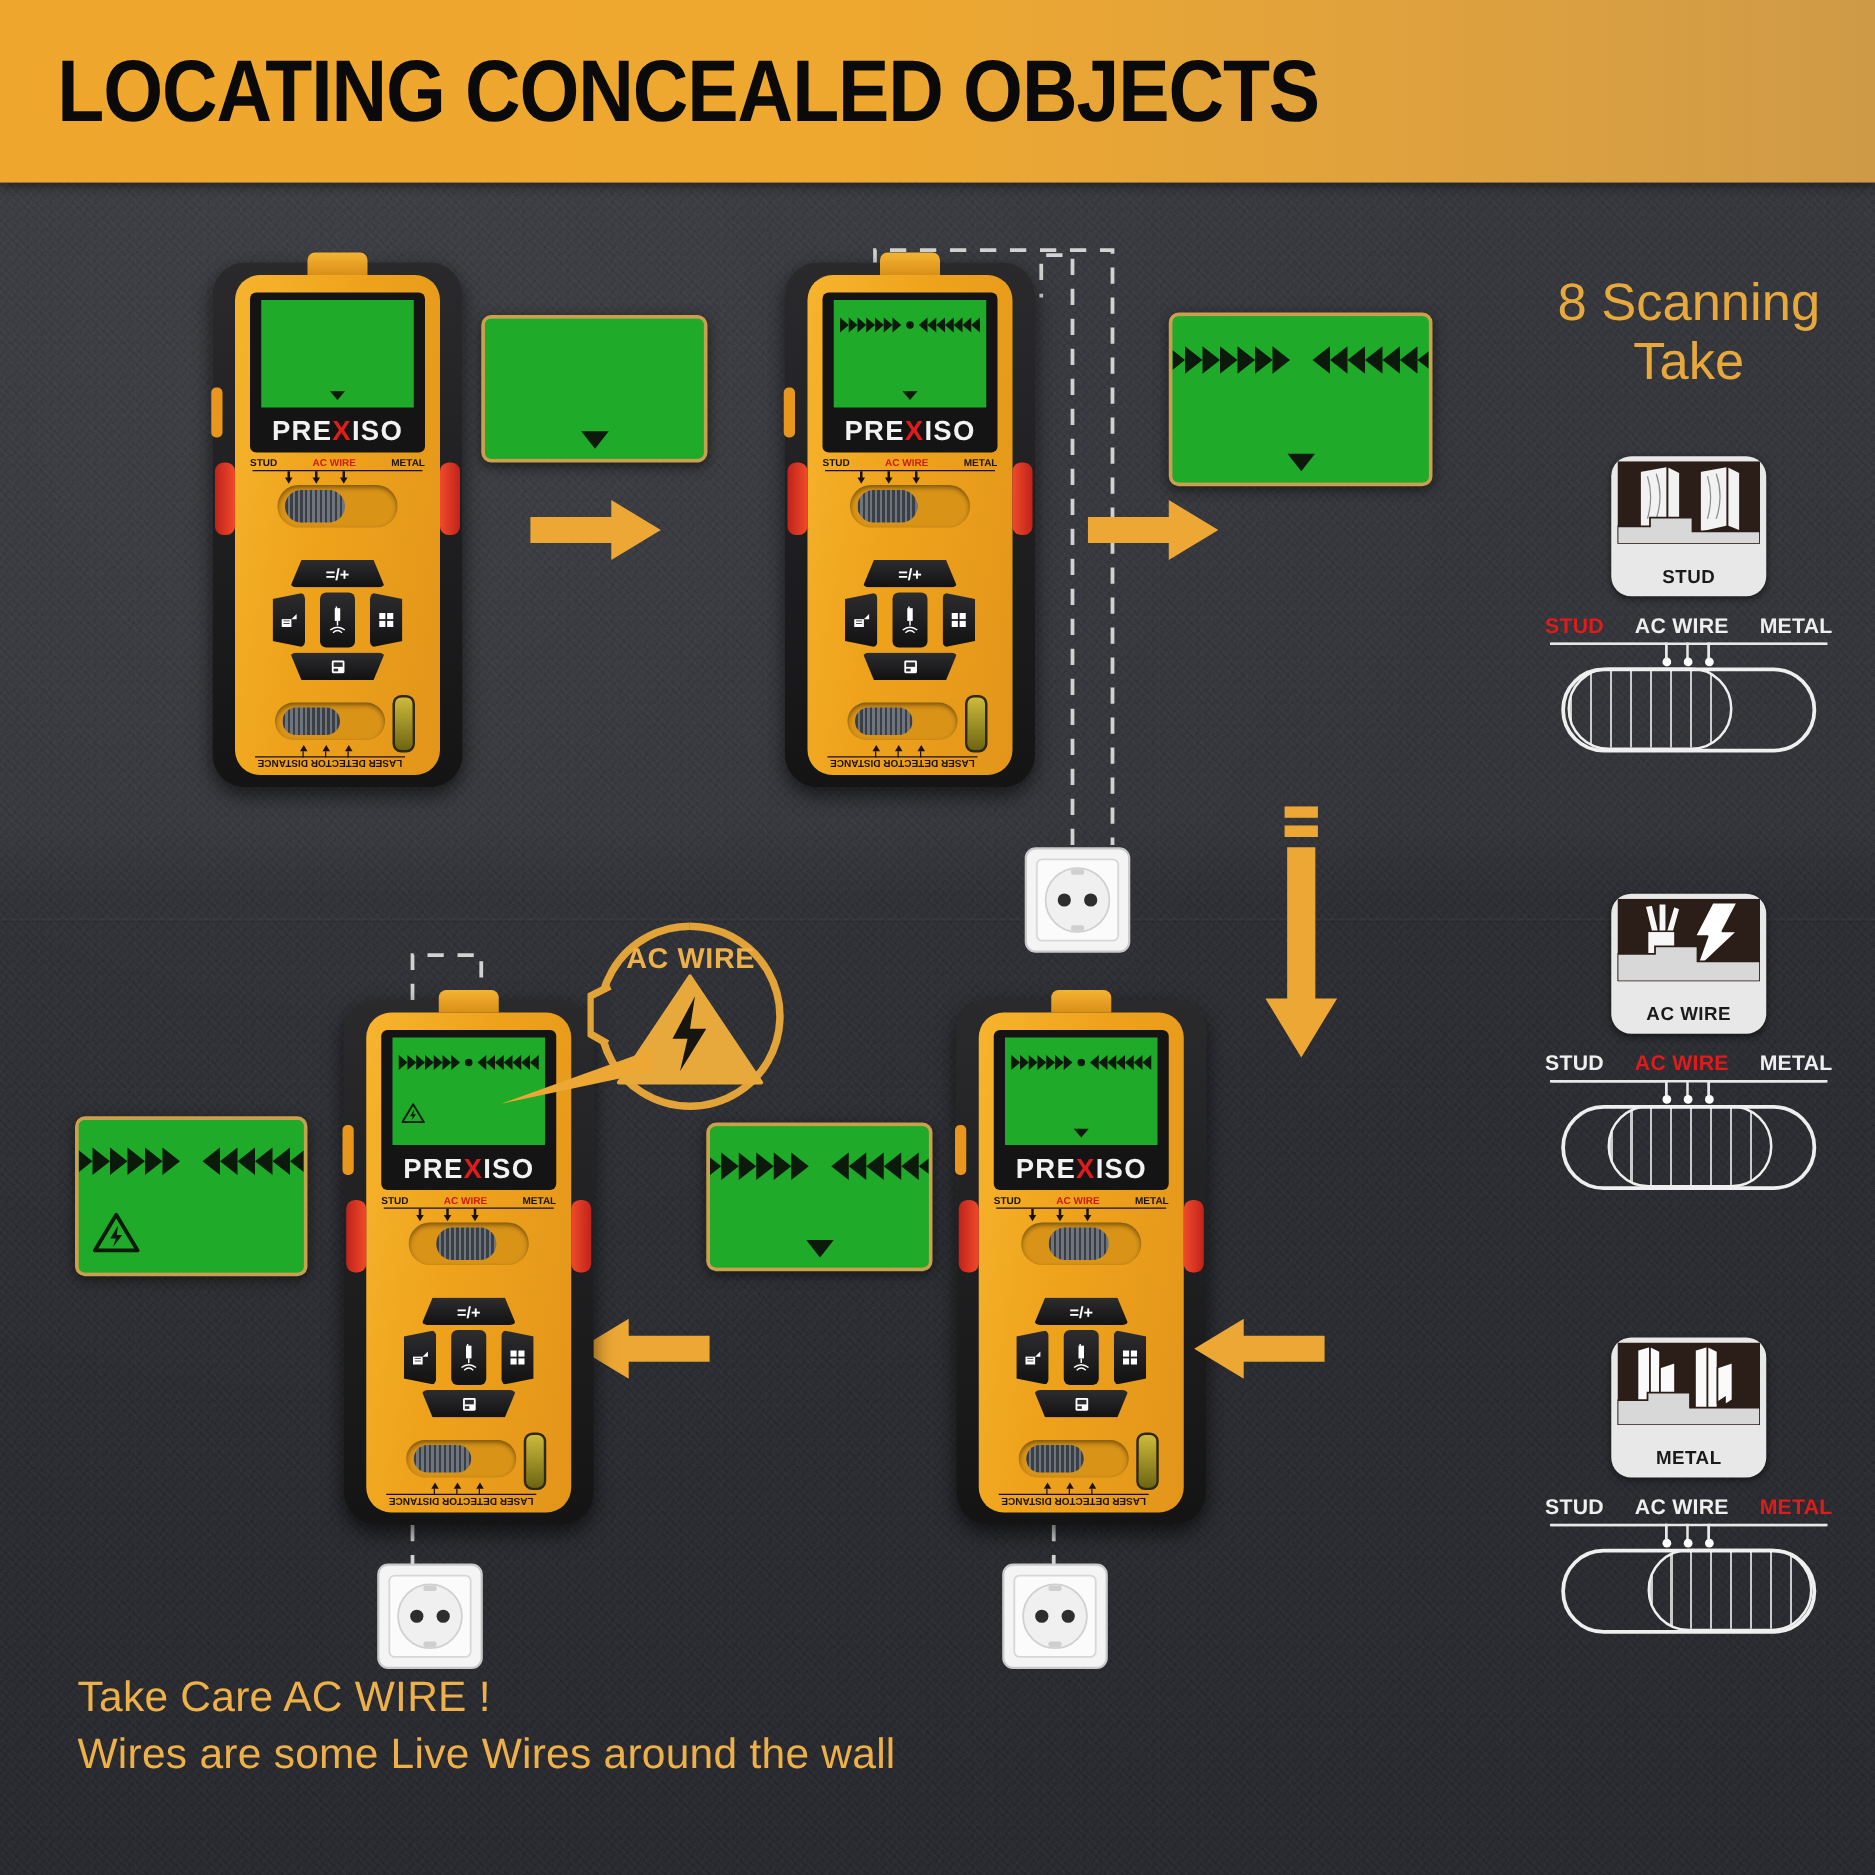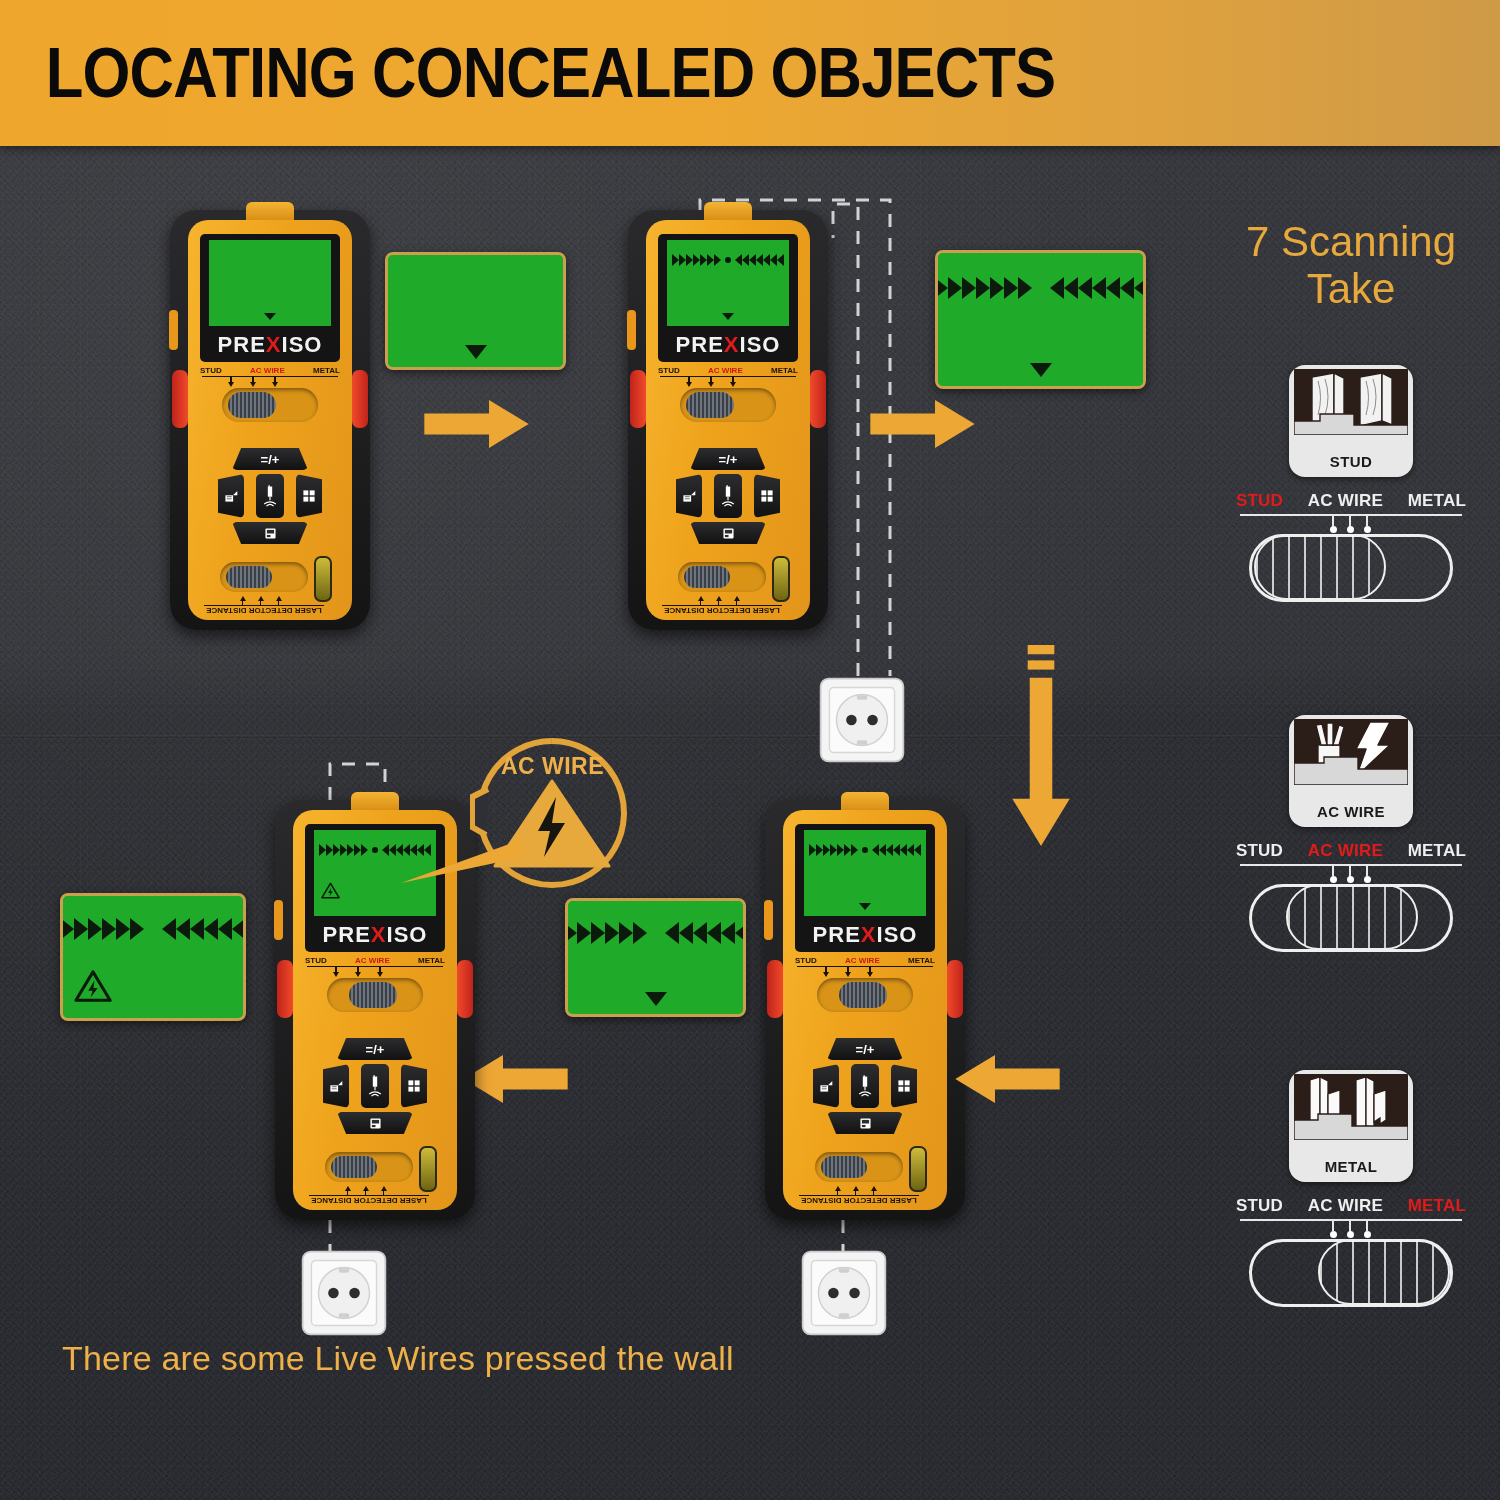--- a/index.html
+++ b/index.html
@@ -629,25 +629,26 @@
       <path d="M86 62 L68 96 L80 96 L74 122 L95 88 L82 88 Z" fill="#17150f"></path>
     </svg>
     <div class="abs" style="left:0;top:18px;width:165px;text-align:center;color:#edb04a;font-size:23px;font-weight:700;letter-spacing:.5px;">AC WIRE</div>
   </div>
 
   <svg class="abs" style="left:395px;top:835px;" width="130" height="55">
     <path d="M128 4 L6 48 L128 22 Z" fill="#eda735"></path>
   </svg>
 
   <div class="caution">
-    <div>There are some Live Wires pressed the wall</div>
+    <div>Take Care AC WIRE !</div>
+    <div>Wires are some Live Wires around the wall</div>
   </div>
 
   <div class="rc-title">
-    <div>7 Scanning</div>
+    <div>8 Scanning</div>
     <div>Take</div>
   </div>
   <div id="modes">
       <div class="modeblock" style="left:1206px;top:365px;">
         <div class="modeicon">
           <svg width="114" height="66" viewBox="0 0 114 66" style="position:absolute;left:5px;top:4px;">
             <rect x="0" y="0" width="114" height="66" fill="#2b1d18"></rect>
             <g fill="#f2f2f2" stroke="#2b1d18" stroke-width="1.4">
               <path d="M18 8 L40 4 L40 52 L18 57 Z"></path>
               <path d="M40 4 L50 9 L50 56 L40 52 Z"></path>

